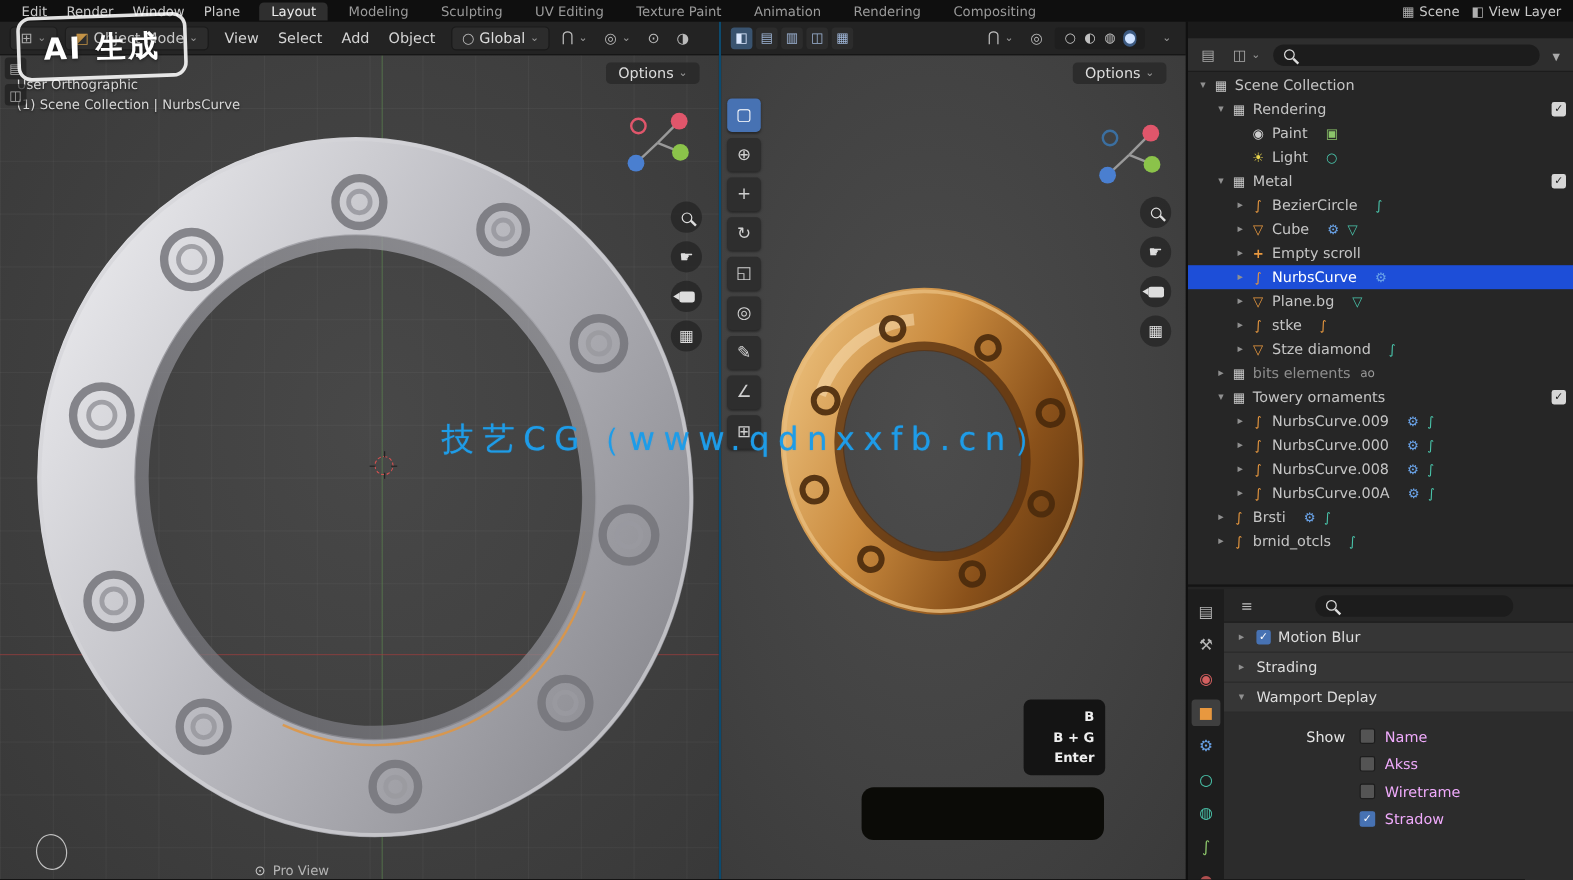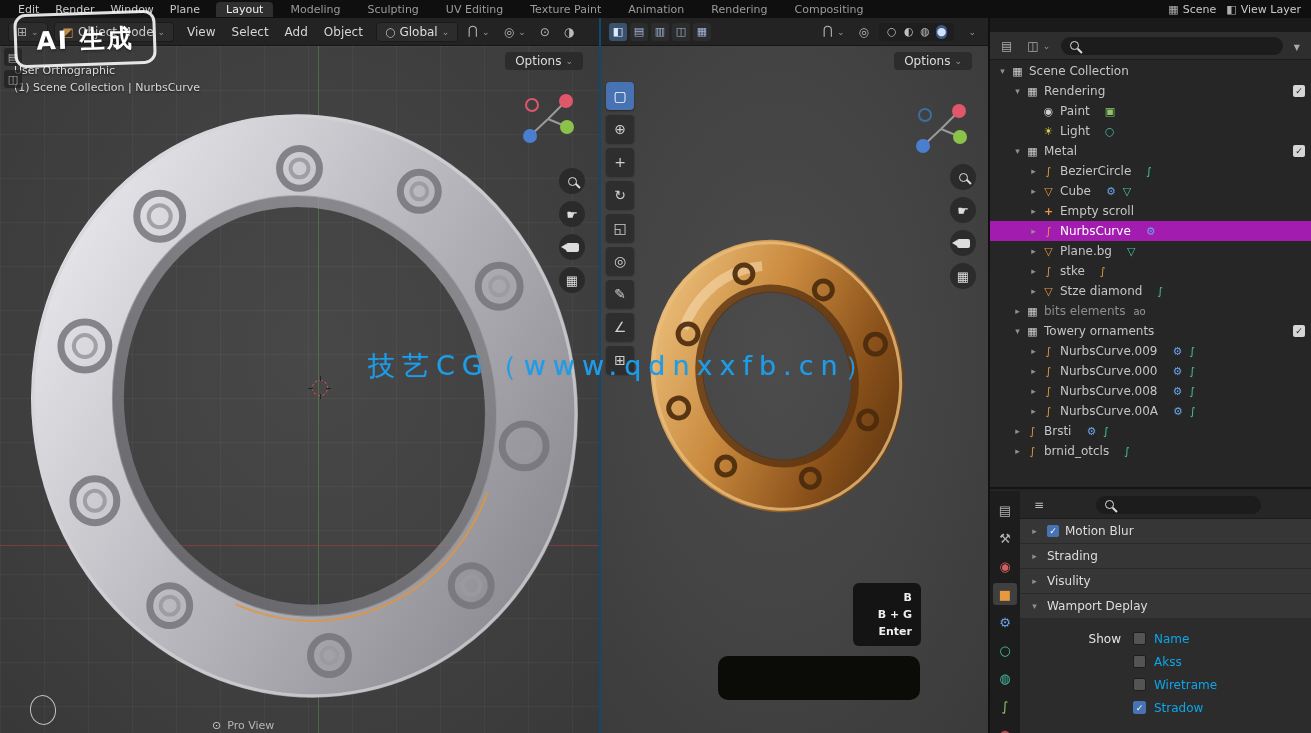--- a/index.html
+++ b/index.html
@@ -103,21 +103,21 @@
   
   .right-panel { position:absolute; top:32px; left:990px; width:321px; height:715px; background:#242424; }
   .outliner { position:absolute; top:0; left:0; right:0; height:457px; background:#262626; border-bottom:2px solid #141414; }
   .ol-header { height:28px; background:#2e2e2e; display:flex; align-items:center; gap:7px; padding:0 7px; border-bottom:1px solid #1c1c1c; }
   .search { flex:1; height:18px; background:#1c1c1c; border-radius:9px; display:flex; align-items:center; padding:0 9px; }
   .ol-rows { position:absolute; top:29px; left:0; right:0; bottom:0; overflow:hidden; }
   .ol-row { height:20px; display:flex; align-items:center; font-size:12px; color:#c5c5c5; position:relative; padding-right:24px; white-space:nowrap; }
   .ol-row[data-depth="0"] { padding-left:6px; }
   .ol-row[data-depth="1"] { padding-left:21px; }
   .ol-row[data-depth="2"] { padding-left:37px; }
-  .ol-row.selected { background:#a21caf; color:#fff; }
+  .ol-row.selected { background:#1d4ed8; color:#fff; }
   .ol-row.dim .olabel { color:#8e8e8e; }
   .caret { width:13px; color:#909090; font-size:9px; text-align:center; flex:none; }
   [data-caret="down"]::before { content:"▾"; }
   [data-caret="right"]::before { content:"▸"; }
   .oicon { width:17px; text-align:center; font-size:11px; flex:none; }
   [data-icon="collection"]::before { content:"▦"; color:#c9c9c9; }
   [data-icon="camera"]::before { content:"◉"; color:#cfcfcf; }
   [data-icon="light"]::before { content:"☀"; color:#e8d44d; }
   [data-icon="curve"]::before { content:"∫"; color:#e8983f; }
   [data-icon="empty"]::before { content:"+"; color:#e8983f; font-weight:bold; }
@@ -147,21 +147,21 @@
   .prop-section { height:25px; background:#363636; border-bottom:1px solid #2a2a2a; display:flex; align-items:center; gap:6px; padding:0 8px; font-size:12px; color:#ddd; }
   .psec-check { width:12px; height:12px; border-radius:2px; background:#4772b3; display:none; align-items:center; justify-content:center; }
   .psec-check.show { display:flex; }
   .psec-check.show::before { content:"✓"; font-size:9px; color:#fff; }
   .prop-rows { padding:8px 8px 0 8px; }
   .prop-row { height:23px; display:flex; align-items:center; }
   .prow-left { width:105px; text-align:right; padding-right:12px; color:#e5e5e5; font-size:12px; flex:none; }
   .pcheck { width:13px; height:13px; background:#545454; border:1px solid #1d1d1d; border-radius:2px; flex:none; }
   .pcheck.checked { background:#4772b3; border-color:#4772b3; }
   .pcheck.checked::before { content:"✓"; color:#fff; font-size:9px; display:block; text-align:center; line-height:12px; }
-  .prow-label { margin-left:8px; color:#0ea5e9; font-size:12px; }
+  .prow-label { margin-left:8px; color:#f0abfc; font-size:12px; }
 </style>
 </head>
 <body>
 
 <div class="app">
 
   <div class="topbar">
     <span style="display:flex">
 
     <span class="menu-item">Edit</span>
@@ -683,25 +683,20 @@
               <span class="psec-check show"></span>
               <span>Motion Blur</span>
             </div>
 
             <div class="prop-section">
               <span class="caret" data-caret="right"></span>
 
               <span>Strading</span>
             </div>
 
-            <div class="prop-section">
-              <span class="caret" data-caret="right"></span>
-
-              <span>Visulity</span>
-            </div>
 
             <div class="prop-section expanded">
               <span class="caret" data-caret="down"></span>
 
               <span>Wamport Deplay</span>
             </div>
           </div>
         <div class="prop-rows">
 
             <div class="prop-row">

